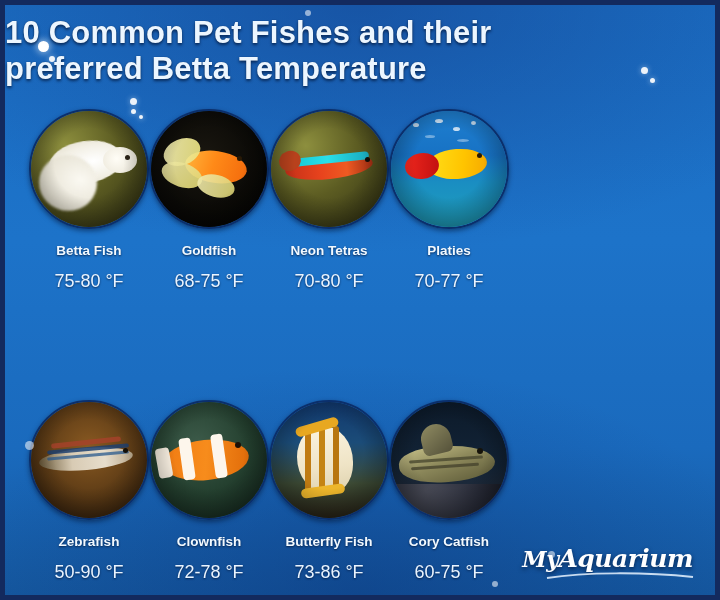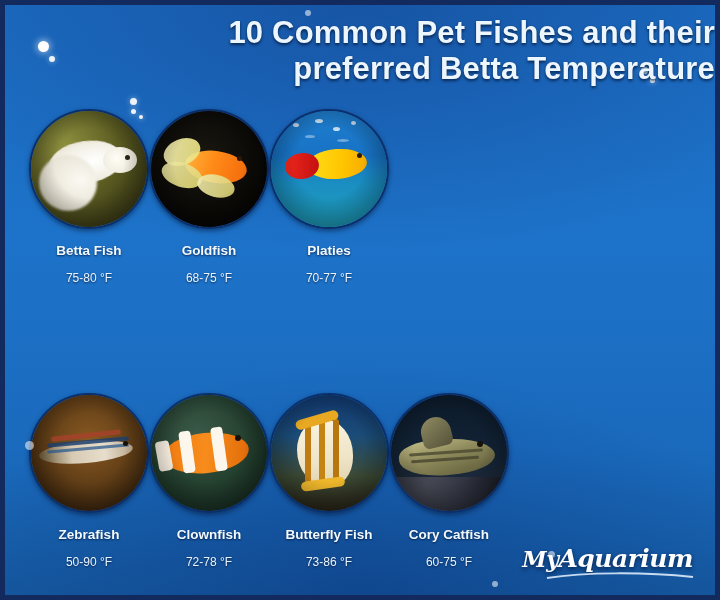--- a/index.html
+++ b/index.html
@@ -10,21 +10,21 @@
     position:relative;width:720px;height:600px;box-sizing:border-box;
     border:5px solid #132a5e;
     background:
       radial-gradient(ellipse 120% 70% at 50% 0%,   rgba(20,64,140,.55) 0%, rgba(20,64,140,0) 60%),
       radial-gradient(ellipse 90% 60% at 50% 100%,  rgba(10,50,120,.45) 0%, rgba(10,50,120,0) 65%),
       linear-gradient(180deg,#1b6ec4 0%,#1d73c9 40%,#1a6abd 75%,#15589f 100%);
     overflow:hidden;
   }
 
   
-  .title-wrap{position:absolute;left:0;top:10px;width:710px;text-align:right;z-index:5;}
+  .title-wrap{position:absolute;left:0;top:10px;width:710px;text-align:left;z-index:5;}
   .title-line{
     color:#ecf6ff;font-size:31px;font-weight:bold;line-height:36px;
     letter-spacing:.2px;
     text-shadow:0 2px 3px rgba(3,24,60,.75), 0 0 1px rgba(0,0,0,.4);
   }
 
   
   .bub{position:absolute;border-radius:50%;background:#ffffff;z-index:4;
        box-shadow:0 0 6px 2px rgba(255,255,255,.45);}
   .bub.soft{box-shadow:0 0 5px 1px rgba(255,255,255,.30);opacity:.92;}
@@ -44,21 +44,21 @@
   }
   .thumb .scene{position:absolute;inset:0;}
   .thumb .vig{position:absolute;inset:0;border-radius:50%;
     background:radial-gradient(circle at 50% 45%, rgba(0,0,0,0) 40%, rgba(0,0,0,.55) 100%);}
 
   .cname{
     margin-top:14px;color:#f2f9ff;font-size:13.5px;font-weight:bold;
     text-shadow:0 1px 2px rgba(4,24,58,.8);white-space:nowrap;
   }
   .ctemp{
-    margin-top:13px;color:#eaf4ff;font-size:12px;font-weight:normal;
+    margin-top:13px;color:#eaf4ff;font-size:18px;font-weight:normal;
     text-shadow:0 1px 2px rgba(4,24,58,.75);white-space:nowrap;
   }
 
   
   .bg-olive{background:
       radial-gradient(circle at 30% 30%, #8d8f3e 0%, #5c5c22 45%, #2a2a10 100%);}
   .bg-dark{background:radial-gradient(circle at 45% 40%, #1a1710 0%, #0a0906 60%, #000 100%);}
   .bg-water{background:linear-gradient(180deg,#1f7fd0 0%,#1772c4 38%,#1a8ec2 62%,#1f9fbb 100%);}
   .bg-reef{background:radial-gradient(circle at 40% 35%, #3c5a49 0%, #24402f 50%, #12241b 100%);}
   .bg-rust{background:radial-gradient(circle at 50% 40%, #8a5a22 0%, #5b3a15 55%, #24160a 100%);}
@@ -124,20 +124,32 @@
           <div class="body-sh" style="left:12px;top:28px;width:38px;height:26px;background:linear-gradient(120deg,#f5f0b8 0%,#e8e07a 100%);transform:rotate(-22deg);opacity:.92;"></div>
           <div class="body-sh" style="left:10px;top:52px;width:42px;height:24px;background:linear-gradient(120deg,#eee8a8 0%,#ded46e 100%);transform:rotate(18deg);opacity:.92;"></div>
           <div class="body-sh" style="left:46px;top:64px;width:38px;height:22px;background:linear-gradient(100deg,#efe9ad 0%,#ddd472 100%);transform:rotate(14deg);opacity:.9;"></div>
           <div class="body-sh" style="left:86px;top:45px;width:5px;height:5px;background:#2a1a06;"></div>
           <div class="vig"></div>
         </div>
         <div class="cname">Goldfish</div>
         <div class="ctemp">68-75 °F</div>
       </div>
 
+      <div class="cell">
+        <div class="thumb">
+          <div class="scene bg-olive"></div>
+          <div class="body-sh" style="left:14px;top:44px;width:88px;height:24px;background:linear-gradient(90deg,#c43018 0%,#e8431d 40%,#ef5a22 70%,#9b2c12 100%);transform:rotate(-6deg);"></div>
+          <div class="body-sh" style="left:22px;top:44px;width:76px;height:8px;background:linear-gradient(90deg,#16c7d4 0%,#29e0e8 45%,#1aa8bd 100%);transform:rotate(-6deg);border-radius:4px;"></div>
+          <div class="body-sh" style="left:8px;top:40px;width:22px;height:20px;background:#b8411c;transform:rotate(-18deg);"></div>
+          <div class="body-sh" style="left:94px;top:46px;width:5px;height:5px;background:#120c06;"></div>
+          <div class="vig"></div>
+        </div>
+        <div class="cname">Neon Tetras</div>
+        <div class="ctemp">70-80 °F</div>
+      </div>
 
 
       <div class="cell">
         <div class="thumb">
           <div class="scene bg-water"></div>
           <div class="sparkle" style="left:22px;top:12px;width:6px;height:4px;"></div>
           <div class="sparkle" style="left:44px;top:8px;width:8px;height:4px;"></div>
           <div class="sparkle" style="left:62px;top:16px;width:7px;height:4px;"></div>
           <div class="sparkle" style="left:80px;top:10px;width:5px;height:4px;"></div>
           <div class="sparkle" style="left:34px;top:24px;width:10px;height:3px;opacity:.5;"></div>

